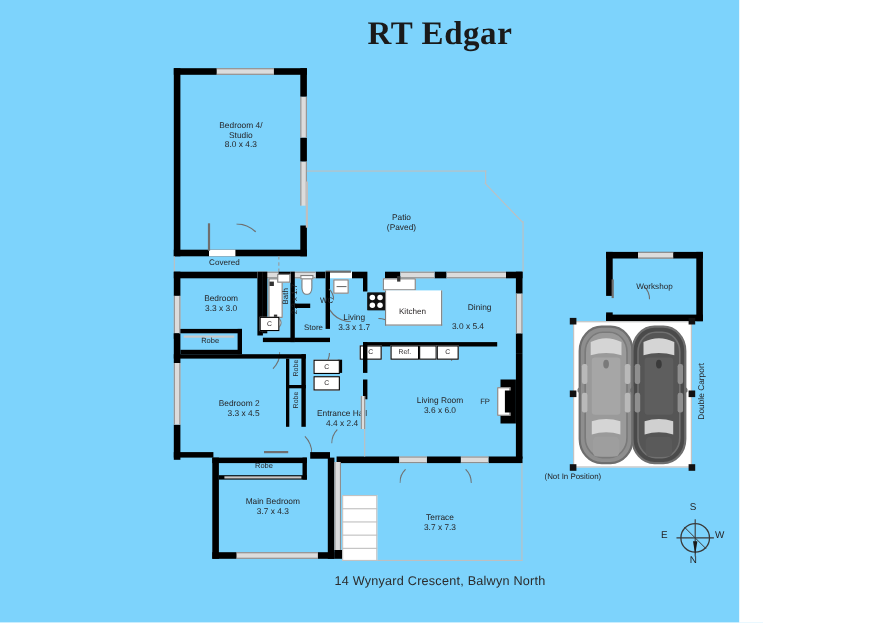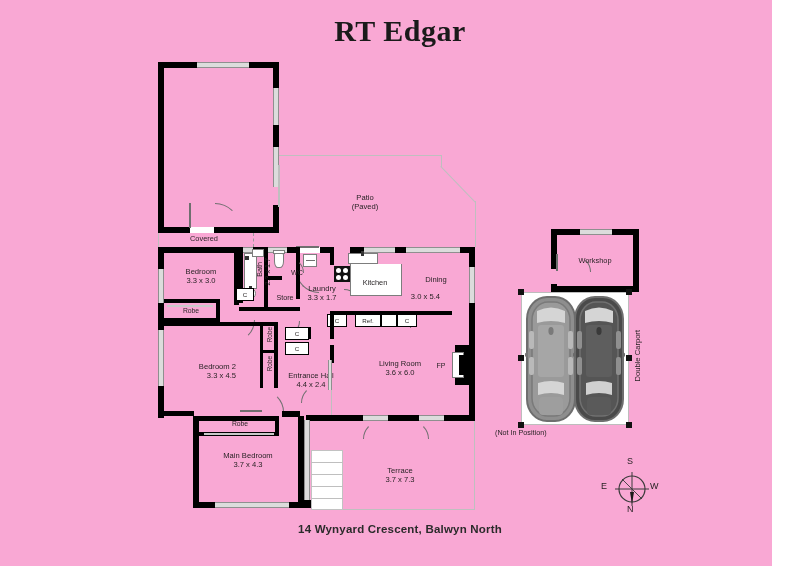--- a/index.html
+++ b/index.html
@@ -1,29 +1,29 @@
 <!DOCTYPE html>
 <html><head>
 <meta charset="utf-8">
 <style>
   html,body{margin:0;padding:0;background:#ffffff;}
   body{width:800px;height:566px;overflow:hidden;font-family:"Liberation Sans",sans-serif;color:#231f20;}
-  #page{position:relative;width:772px;height:566px;background:#f9a8d4;}
+  #page{position:relative;width:672px;height:566px;background:#7dd3fc;}
 
   
   #brand{
     position:absolute;left:0;top:14px;width:800px;text-align:center;
     font-family:"Liberation Serif",serif;font-size:30px;font-weight:700;
     letter-spacing:.5px;color:#1a1a1a;
   }
 
   
   #addr{
     position:absolute;left:0;top:523px;width:800px;text-align:center;
-    font-size:11.5px;font-weight:700;color:#2b2b2b;letter-spacing:.2px;
+    font-size:11.5px;font-weight:400;color:#2b2b2b;letter-spacing:.2px;
   }
   #disclaimer{
     position:absolute;left:0;top:543px;width:800px;text-align:center;
     font-size:7.4px;color:#4a4a4a;letter-spacing:.05px;
   }
 
   
   .w{position:absolute;background:#000;}           
   .wl{position:absolute;background:#bfbfbf;}       
   .dash{position:absolute;border-left:1px dashed #9a9a9a;}
@@ -73,20 +73,25 @@
   <div class="w" style="left:158px;top:227px;width:121px;height:6px;"></div>
 
   <div class="winh" style="left:197px;top:62px;width:52px;height:6px;"></div>
   <div class="winv" style="left:273px;top:88px;width:6px;height:37px;"></div>
   <div class="winv" style="left:273px;top:147px;width:6px;height:40px;"></div>
   <div class="wl" style="left:278px;top:165px;width:2px;height:42px;"></div>
 
   <div class="fill" style="left:190px;top:227px;width:24px;height:6px;"></div>
   <div class="arc" style="left:190px;top:203px;width:48px;height:48px;border-color:transparent;border-left-color:#6f6f6f;border-top-color:#6f6f6f;clip-path:inset(0 0 50% 50%);"></div>
   <div class="leaf" style="left:189px;top:203px;width:1.5px;height:25px;"></div>
+  <div class="room" style="left:168px;top:110px;width:102px;">
+    <div class="rname">Bedroom 4/</div>
+    <div class="rname">Studio</div>
+    <div class="rdim">8.0 x 4.3</div>
+  </div>
 
   <div class="wl" style="left:158px;top:233px;width:1px;height:14px;"></div>
   <div class="dash" style="left:253px;top:233px;height:14px;"></div>
   <div class="room tiny" style="left:168px;top:235px;width:72px;">
     <div style="font-size:7.4px;">Covered</div>
   </div>
 
   <div class="wl" style="left:279px;top:155px;width:163px;height:1px;"></div>
   <div class="wl" style="left:441px;top:155px;width:1px;height:12px;"></div>
   <div style="position:absolute;left:441px;top:166px;width:34px;height:36px;border-top:1px solid #bfbfbf;transform-origin:0 0;transform:rotate(46deg);width:50px;"></div>
@@ -172,21 +177,21 @@
 
   <div class="w" style="left:268px;top:276px;width:14px;height:4px;"></div>
   <div class="w" style="left:268px;top:307px;width:32px;height:4px;"></div>
   <div class="lbl" style="left:270px;top:293px;width:30px;font-size:7.2px;">Store</div>
   <div class="arc" style="left:274px;top:258px;width:28px;height:28px;border-color:transparent;border-right-color:#6f6f6f;border-bottom-color:#6f6f6f;clip-path:inset(0 0 50% 50%);"></div>
   <div class="arc" style="left:270px;top:306px;width:28px;height:28px;border-color:transparent;border-right-color:#6f6f6f;border-top-color:#6f6f6f;clip-path:inset(50% 0 0 50%);"></div>
 
   <div class="boxg" style="left:303px;top:254px;width:14px;height:13px;"></div>
   <div class="leaf" style="left:306px;top:260px;width:9px;height:1px;"></div>
   <div class="room" style="left:293px;top:285px;width:58px;">
-    <div class="rname">Laundry</div>
+    <div class="rname">Living</div>
     <div class="rdim">3.3 x 1.7</div>
   </div>
   <div class="arc" style="left:327px;top:289px;width:32px;height:32px;border-color:transparent;border-left-color:#6f6f6f;border-top-color:#6f6f6f;clip-path:inset(0 0 50% 50%);"></div>
 
   <div class="w" style="left:330px;top:247px;width:4px;height:18px;"></div>
   <div class="boxg" style="left:348px;top:253px;width:30px;height:11px;"></div>
   <div class="boxg" style="left:361px;top:251px;width:3px;height:5px;background:#333;border:0;"></div>
   <div class="box" style="left:334px;top:266px;width:16px;height:16px;background:#111;border-color:#111;"></div>
   <div style="position:absolute;left:336px;top:268px;width:5px;height:5px;border-radius:50%;background:#fff;"></div>
   <div style="position:absolute;left:343px;top:268px;width:5px;height:5px;border-radius:50%;background:#fff;"></div>

